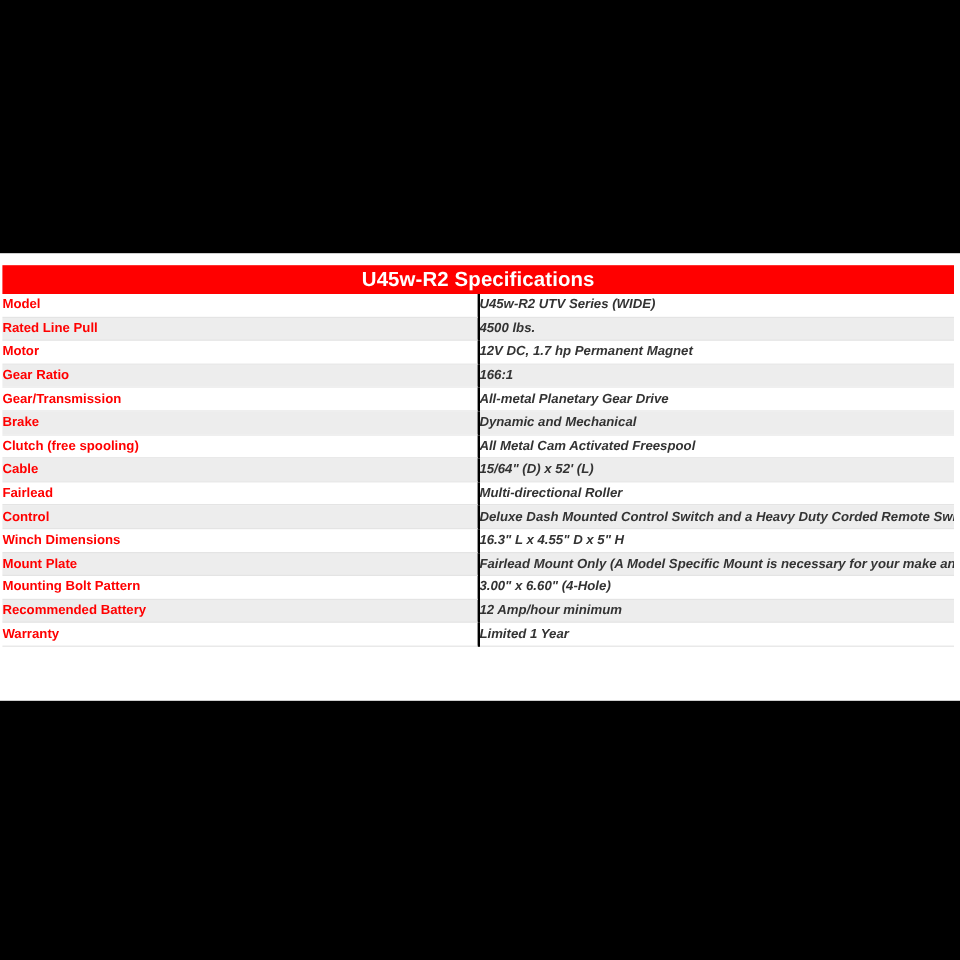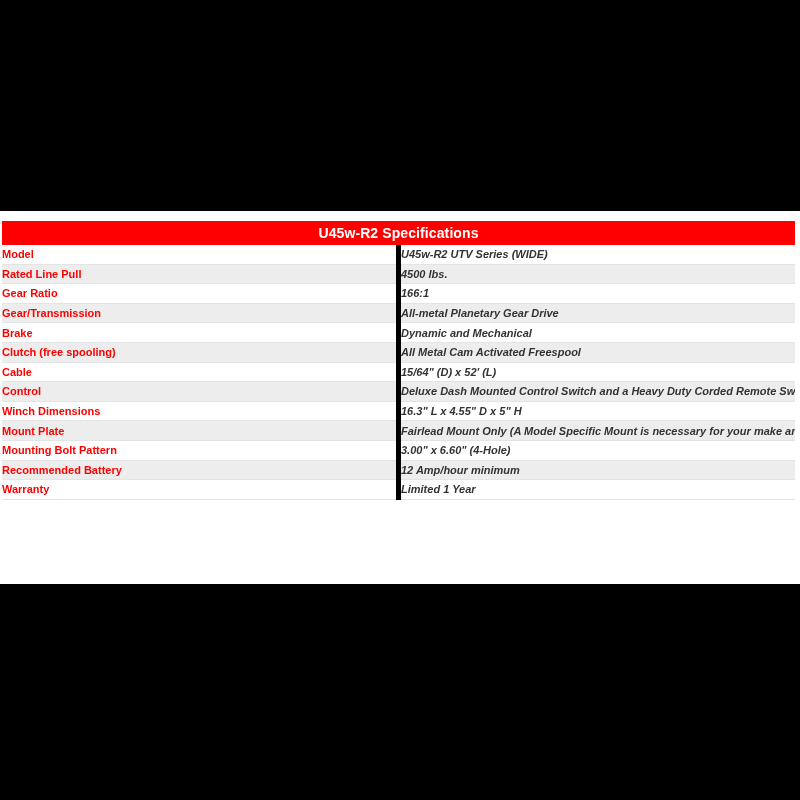--- a/index.html
+++ b/index.html
@@ -27,21 +27,21 @@
     position: absolute;
     top: 10px;
     left: 2px;
     width: 793px;
     border-collapse: collapse;
     table-layout: fixed;
   }
   table.spec-table th.title-cell {
     background: var(--header-bg, #ff0000);
     color: var(--header-text, #ffffff);
-    font-size: 14px;
+    font-size: 17px;
     font-weight: bold;
     height: 24px;
     text-align: center;
     vertical-align: middle;
     padding: 0;
     letter-spacing: 0.1px;
   }
   table.spec-table td {
     height: 18.6px;
     padding: 0;
@@ -50,21 +50,21 @@
     line-height: 12px;
     vertical-align: middle;
     border-bottom: 1px solid #e4e4e4;
     white-space: nowrap;
     overflow: hidden;
   }
   td.label-cell {
     width: 131px;
     color: var(--label-color, #ff0000);
     padding-left: 3px;
-    border-right: 5px solid #000000;
+    border-right: 2px solid #000000;
     margin-top: 16px;
   }
   td.value-cell {
     color: var(--value-color, #333333);
     padding-left: 10px;
     font-style: italic;
   }
   tbody tr:nth-child(even) {
     background: var(--alt-row-bg, #ededed);
   }
@@ -87,20 +87,24 @@
   <tr>
     <td class="label-cell">Model</td>
     <td class="value-cell">U45w-R2 UTV Series (WIDE)</td>
   </tr>
 
   <tr>
     <td class="label-cell">Rated Line Pull</td>
     <td class="value-cell">4500 lbs.</td>
   </tr>
 
+  <tr>
+    <td class="label-cell">Motor</td>
+    <td class="value-cell">12V DC, 1.7 hp Permanent Magnet</td>
+  </tr>
 
   <tr>
     <td class="label-cell">Gear Ratio</td>
     <td class="value-cell">166:1</td>
   </tr>
 
   <tr>
     <td class="label-cell">Gear/Transmission</td>
     <td class="value-cell">All-metal Planetary Gear Drive</td>
   </tr>
@@ -114,20 +118,24 @@
     <td class="label-cell">Clutch (free spooling)</td>
     <td class="value-cell">All Metal Cam Activated Freespool</td>
   </tr>
 
 
   <tr>
     <td class="label-cell">Cable</td>
     <td class="value-cell">15/64" (D) x 52' (L)</td>
   </tr>
 
+  <tr>
+    <td class="label-cell">Fairlead</td>
+    <td class="value-cell">Multi-directional Roller</td>
+  </tr>
 
   <tr>
     <td class="label-cell">Control</td>
     <td class="value-cell">Deluxe Dash Mounted Control Switch and a Heavy Duty Corded Remote Switch</td>
   </tr>
 
   <tr>
     <td class="label-cell">Winch Dimensions</td>
     <td class="value-cell">16.3" L x 4.55" D x 5" H</td>
   </tr>

